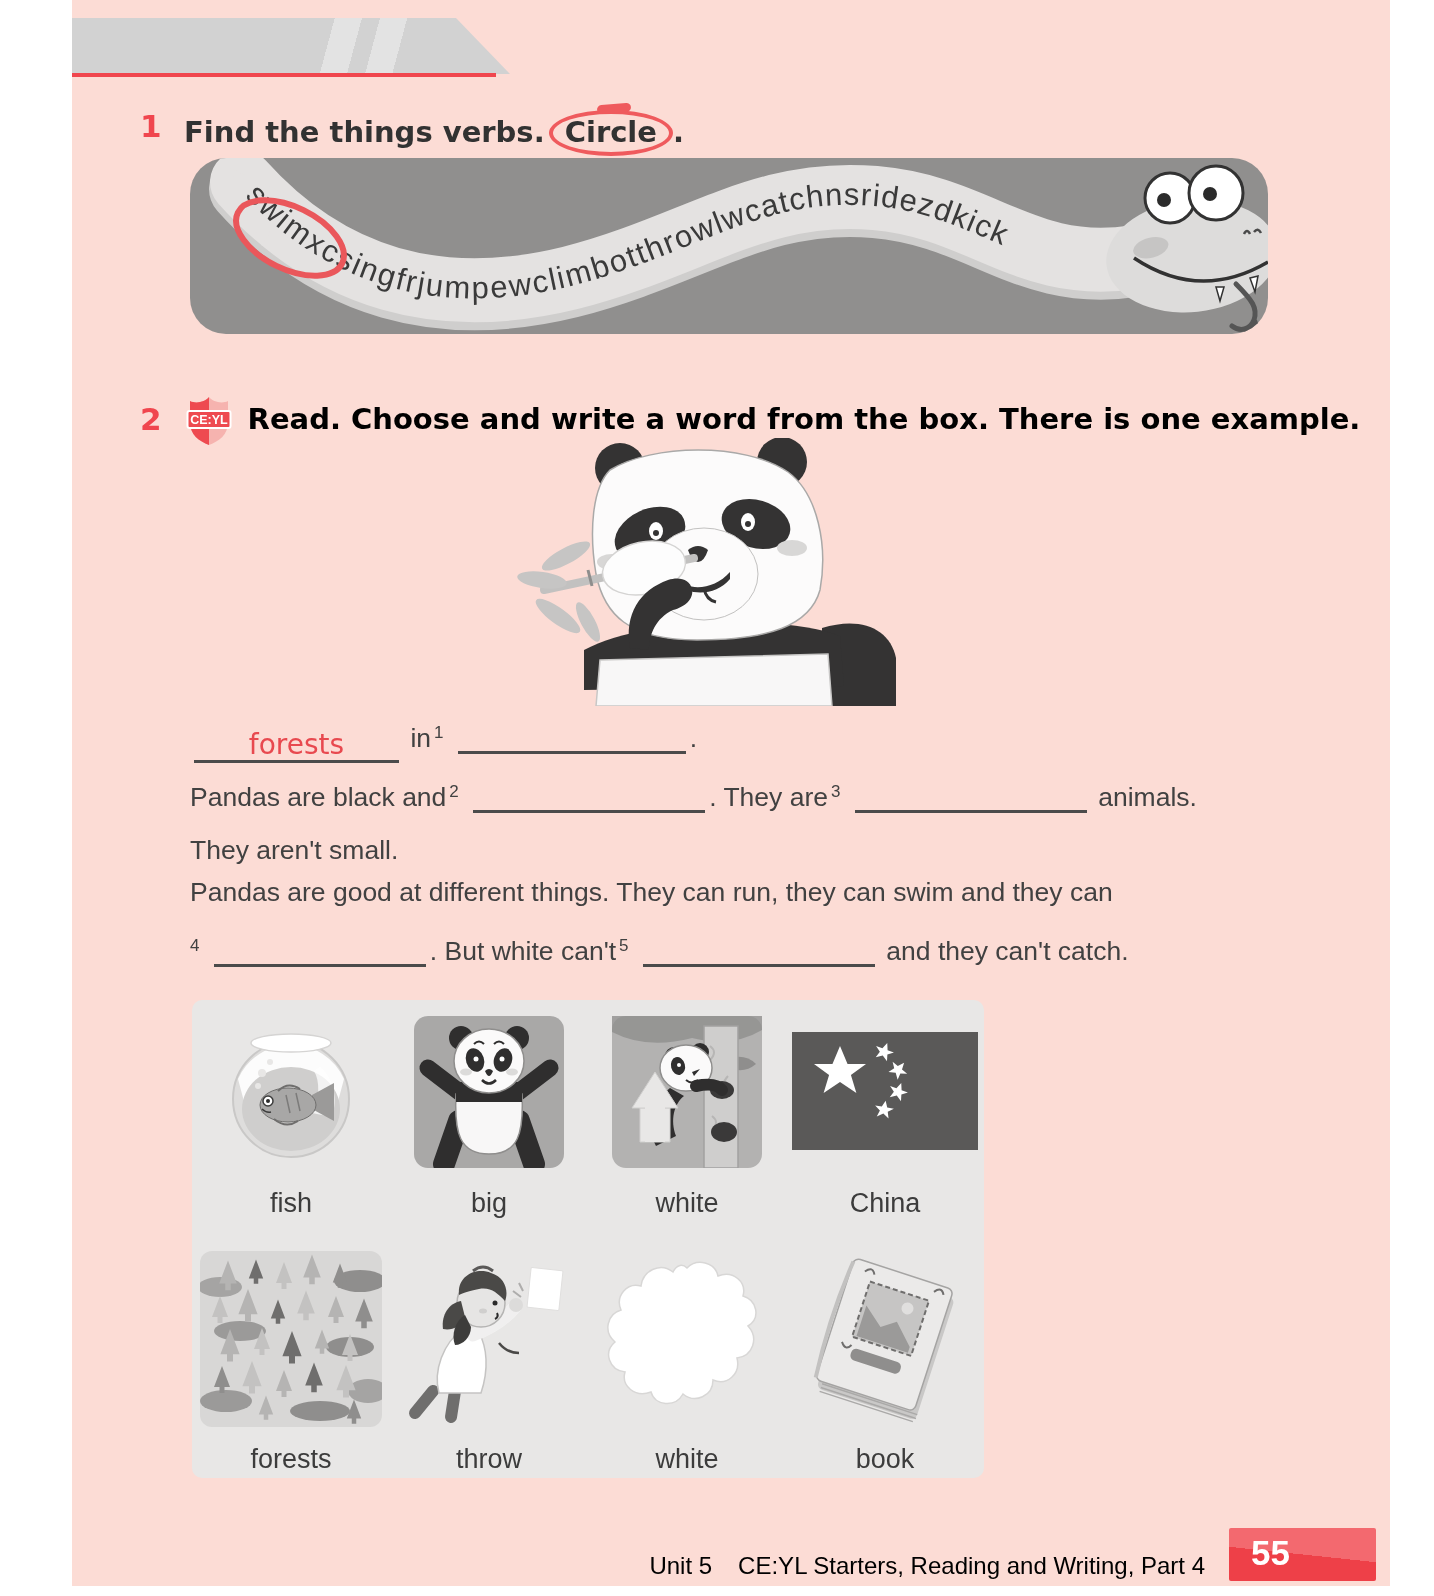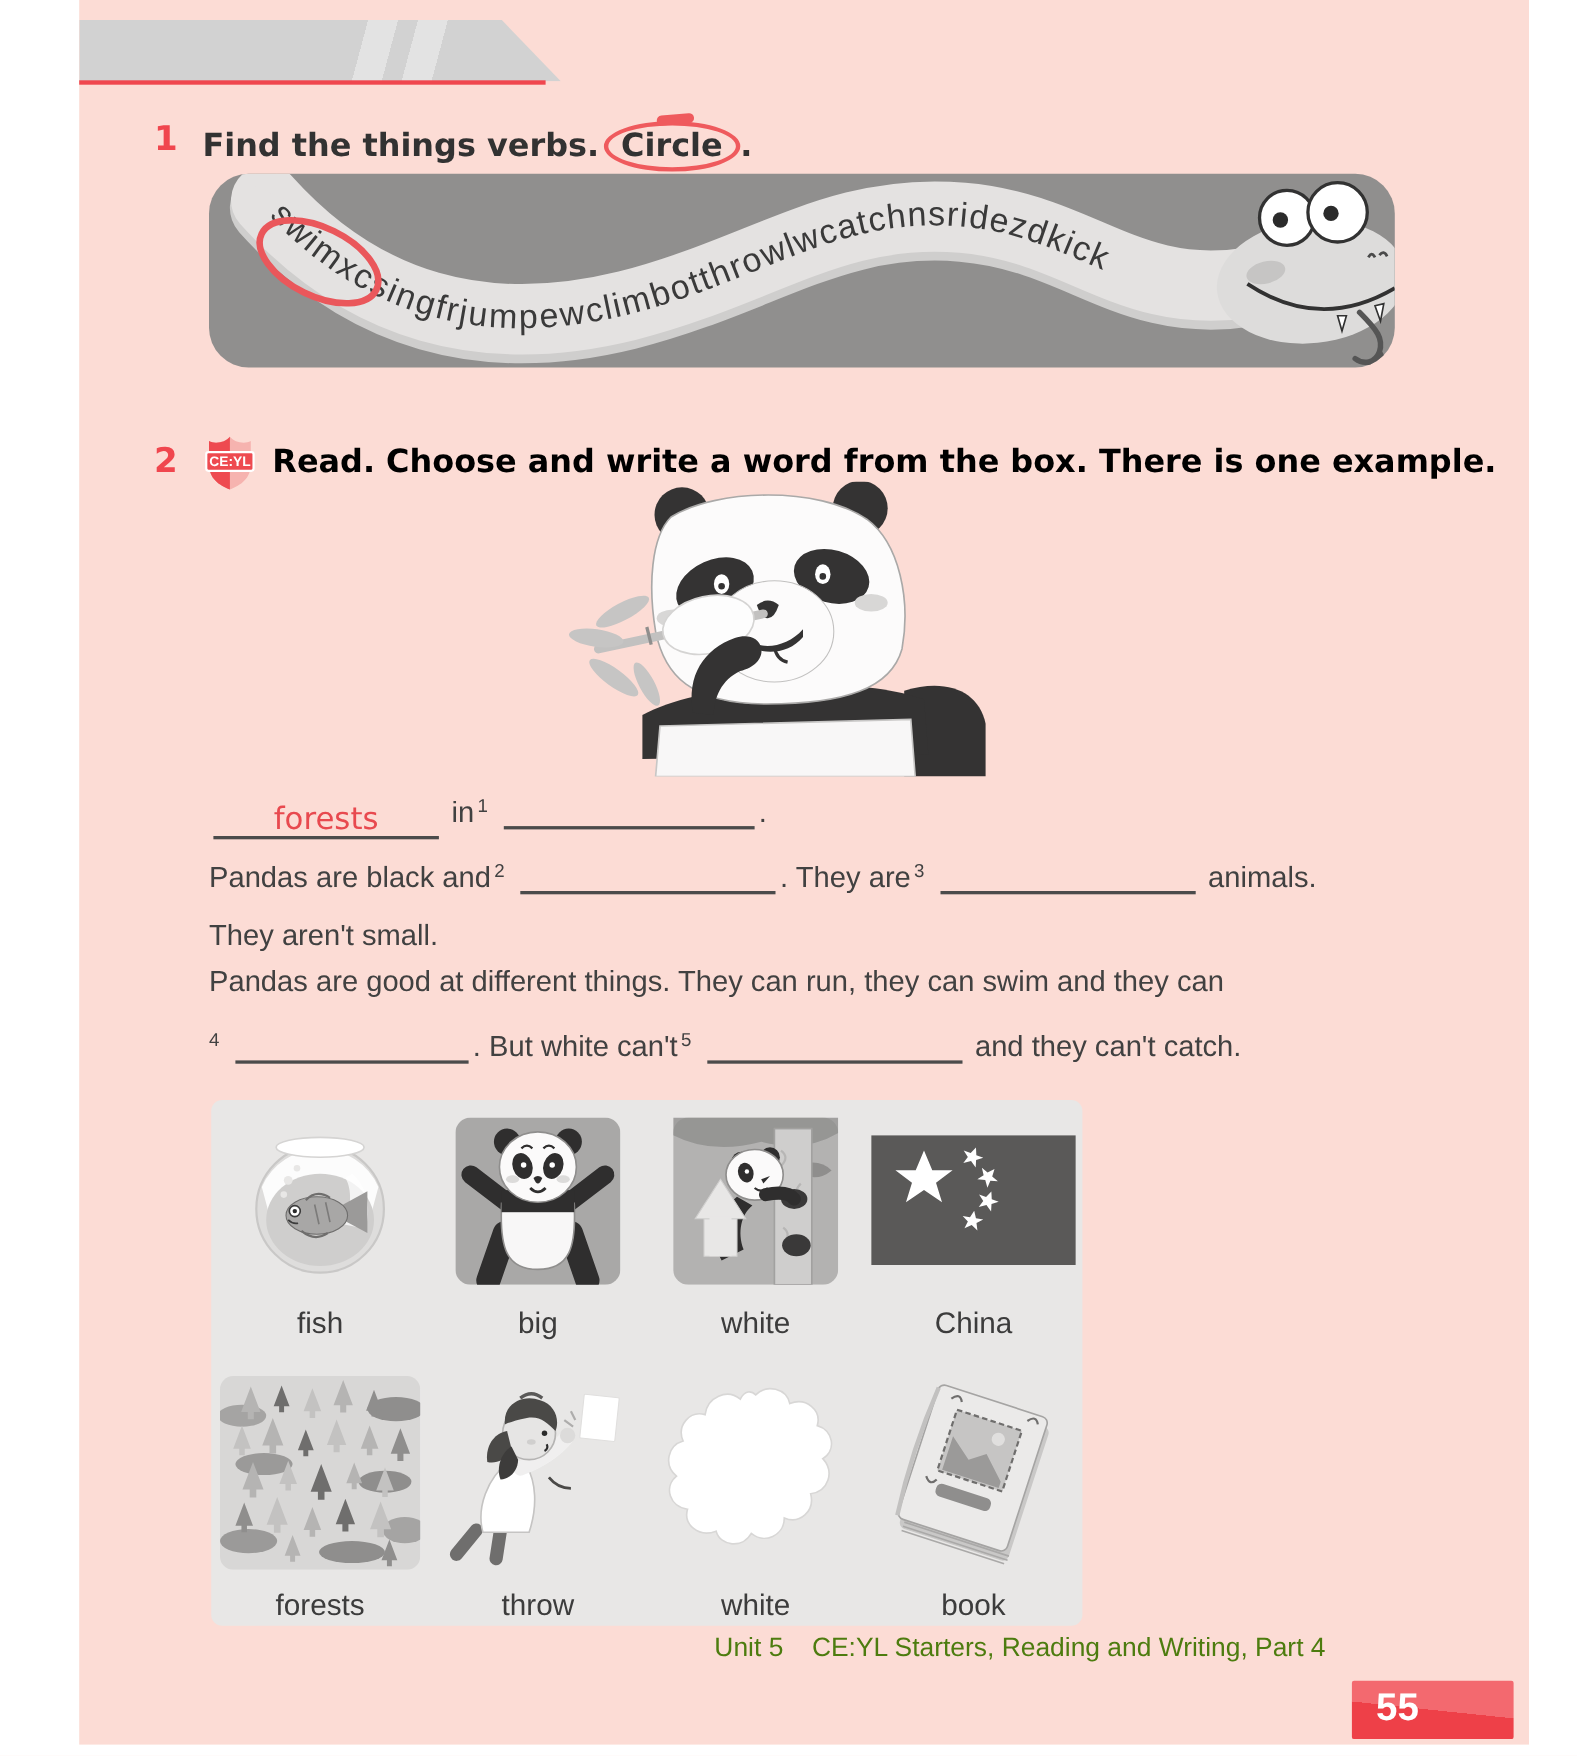--- a/index.html
+++ b/index.html
@@ -46,21 +46,21 @@
   
   .word-box{position:absolute;left:120px;top:1000px;width:792px;height:478px;background:#e8e7e6;
           border-radius:10px;display:grid;grid-template-columns:repeat(4,1fr);
           grid-template-rows:238px 240px;padding-top:12px;box-sizing:border-box;}
   .cell{display:flex;flex-direction:column;align-items:center;justify-content:flex-start;}
   .cell .pic{height:160px;display:flex;align-items:center;justify-content:center;}
   .cell.r2 .pic{height:178px;}
   .cell .lbl{margin-top:16px;font-size:27px;color:#3c3c3c;}
 
   
-  .footer-text{position:absolute;right:185px;top:1484px;font-size:24px;color:#4d7c0f;white-space:nowrap;}
+  .footer-text{position:absolute;right:185px;top:1552px;font-size:24px;color:#000000;white-space:nowrap;}
   .footer-text .unit{margin-right:26px;}
   .page-num{position:absolute;left:1157px;top:1528px;width:147px;height:53px;border-radius:2px;
           background:linear-gradient(186deg,#f3696f 0 50%,#ee4048 50%);}
   .page-num span{display:block;padding-left:22px;line-height:50px;font-size:35px;font-weight:800;
           color:#ffffff;font-family:Liberation Sans, sans-serif;}
 </style>
 </head>
 <body>
 
 <div class="stage">

